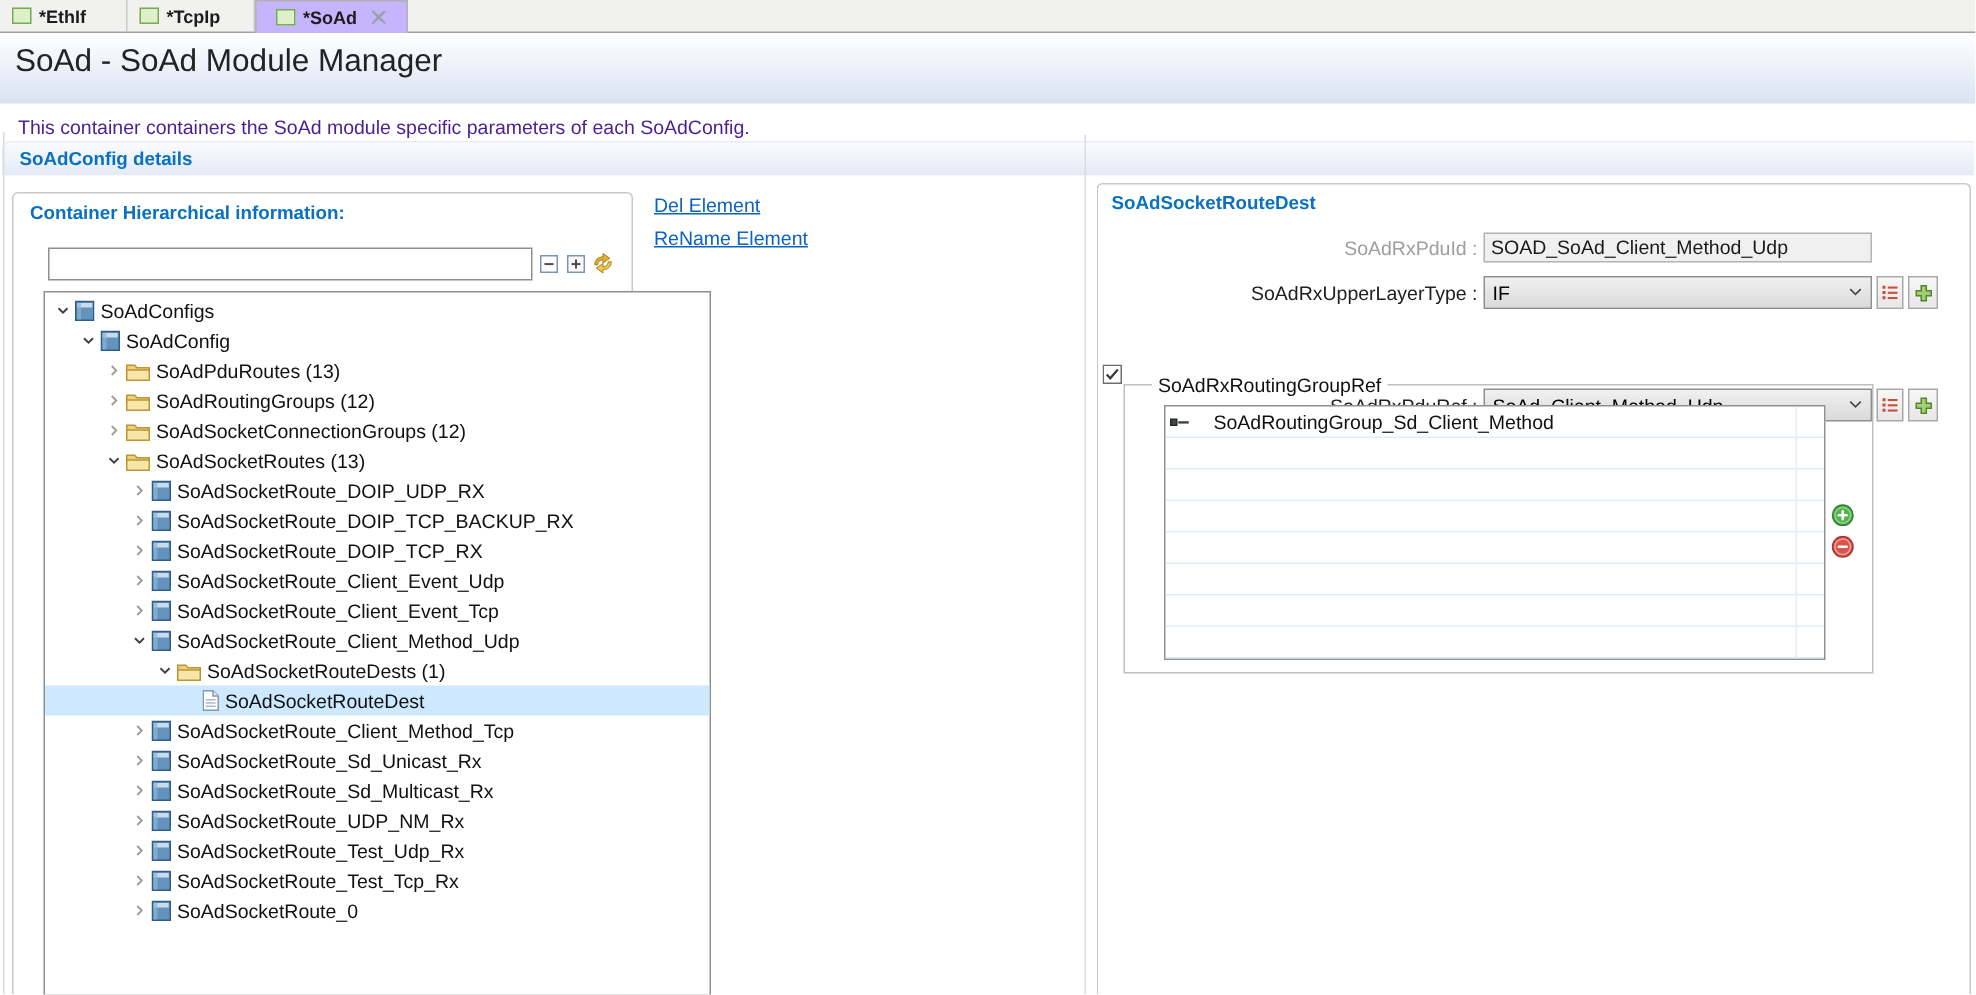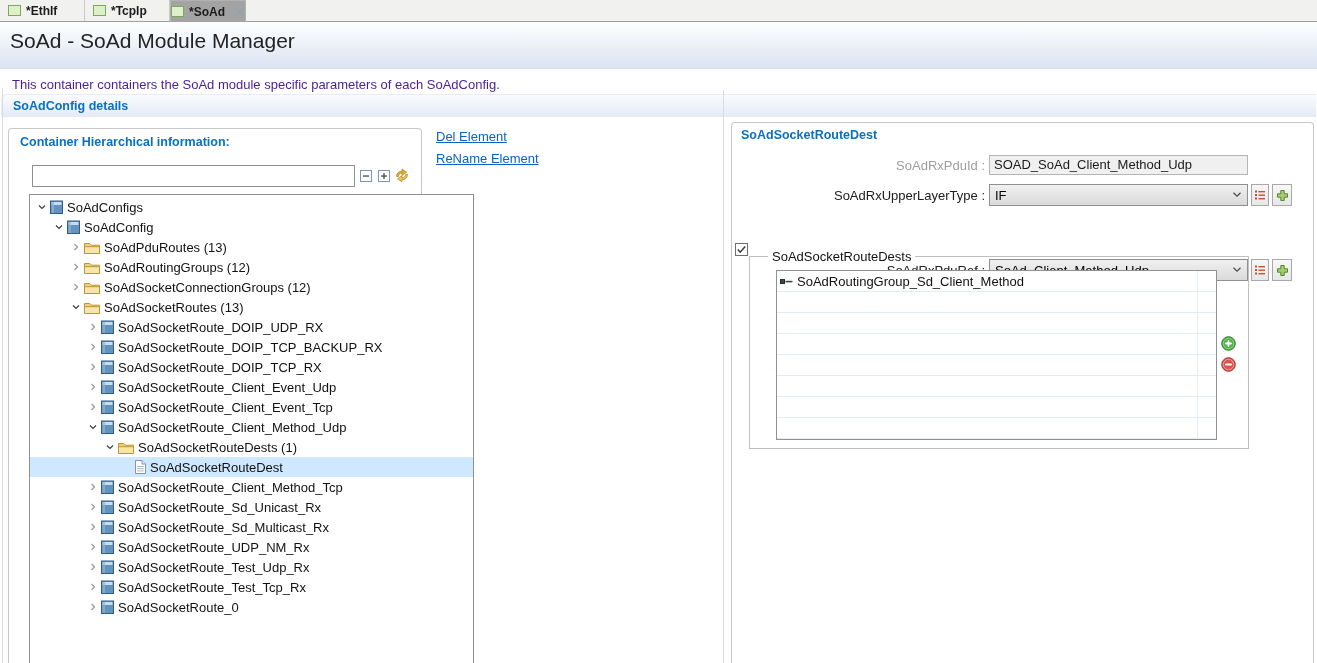--- a/index.html
+++ b/index.html
@@ -6,22 +6,22 @@
   body{
     width:1317px;height:663px;position:relative;overflow:hidden;background:#fff;
     font-family:"Liberation Sans","DejaVu Sans",sans-serif;color:#1a1a1a;
     -webkit-font-smoothing:antialiased;
   }
   
   .tabbar{position:absolute;left:0;top:0;width:100%;height:21px;background:#f1f1f0;
     border-bottom:1px solid #9f9f9f;display:flex;box-sizing:content-box;}
   .tab{display:flex;align-items:center;gap:5px;padding:0 8px;width:85px;box-sizing:border-box;
     border-right:1px solid #c9c9c9;font-size:12px;font-weight:700;color:#1c1c1c;height:21px;}
-  .tab.active{background:#a3a3a3;border:1px solid #b2b2b2;border-bottom:none;width:auto;
-    padding:0 0;height:22px;z-index:2;}
+  .tab.active{background:#c4b5fd;border:1px solid #b2b2b2;border-bottom:none;width:auto;
+    padding:0 13px;height:22px;z-index:2;}
   .tabicon{width:13px;height:11px;background:#ddf0ca;border:1px solid #79aa58;box-sizing:border-box;flex:none;}
   .tabclose{display:flex;margin-left:4px;}
   .tab svg{display:block;}
   
   .titlebar{position:absolute;left:0;top:22px;width:100%;height:47px;
     background:linear-gradient(#ffffff,#d9e3f2);}
   .titlebar span{position:absolute;left:10px;top:7px;font-size:21px;color:#232323;}
   
   .band{position:absolute;left:1px;top:66px;width:1314px;height:22px;
     background:linear-gradient(#fafcfe,#e2eaf6);
@@ -62,21 +62,21 @@
   .mini-btn{width:18px;height:22px;box-sizing:border-box;margin-left:3px;display:flex;align-items:center;
     justify-content:center;background:linear-gradient(#f7f7f7,#e7e7e7);border:1px solid #a8a8a8;cursor:default;}
   .mini-btn.wide{width:20px;}
   .checkbox{position:absolute;left:3px;top:120px;display:flex;cursor:default;}
   .groupbox{position:absolute;left:17px;top:133px;width:500px;height:193px;box-sizing:border-box;
     border:1px solid #bfbfbf;}
   .group-label{position:absolute;left:18px;top:-8px;background:#fff;padding:0 4px;font-size:13px;color:#111;}
   .reflist{position:absolute;left:26px;top:13px;width:441px;height:170px;box-sizing:border-box;
     border:1px solid #909090;background:#fff;overflow:hidden;}
   .lrow{height:21px;box-sizing:border-box;border-bottom:1px solid #e2ecf6;display:flex;
-    align-items:center;padding-left:3px;gap:4px;font-size:13px;color:#111;}
+    align-items:center;padding-left:3px;gap:16px;font-size:13px;color:#111;}
   .lcol-line{position:absolute;top:0;bottom:0;right:18px;width:1px;background:#e2ecf6;}
   .circle-btn{position:absolute;left:489px;display:flex;cursor:default;}
 </style>
 </head>
 <body>
 
 <div class="tabbar">
     <div class="tab">
       <span class="tabicon"></span>
       <span>*EthIf</span>
@@ -533,21 +533,21 @@
   </div>
 
   <span class="checkbox">
     <svg width="13" height="13" viewBox="0 0 13 13">
         <rect x="0.5" y="0.5" width="12" height="12" fill="#fff" stroke="#6e6e6e"></rect>
         <path d="M2.8 6.6 L5.2 9.2 L10.2 3.4" fill="none" stroke="#3a3a3a" stroke-width="1.5"></path>
       </svg>
   </span>
 
   <div class="groupbox">
-    <div class="group-label">SoAdSocketRouteDests</div>
+    <div class="group-label">SoAdRxRoutingGroupRef</div>
     <div class="reflist" id="reflist">
       <div class="lcol-line"></div>
     <div class="lrow">
           <span style="display:flex;">
             <svg width="13" height="9" viewBox="0 0 13 9">
               <rect x="0.5" y="2.5" width="4" height="4" fill="#3c4a44" stroke="#242c28"></rect>
               <rect x="5.5" y="3.8" width="7" height="1.6" fill="#3c4a44"></rect>
             </svg>
           </span>
           <span>SoAdRoutingGroup_Sd_Client_Method</span>

